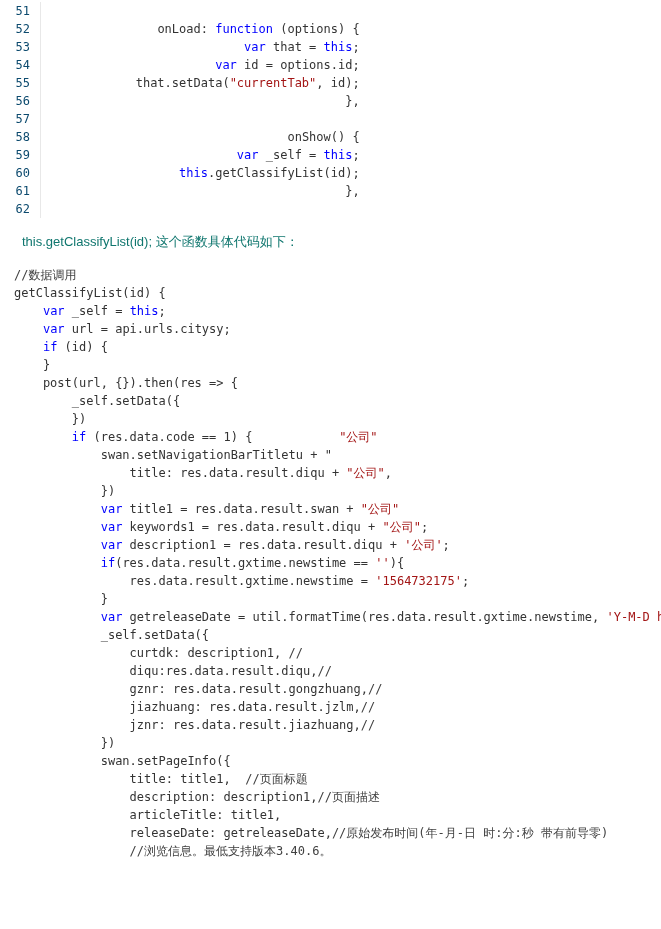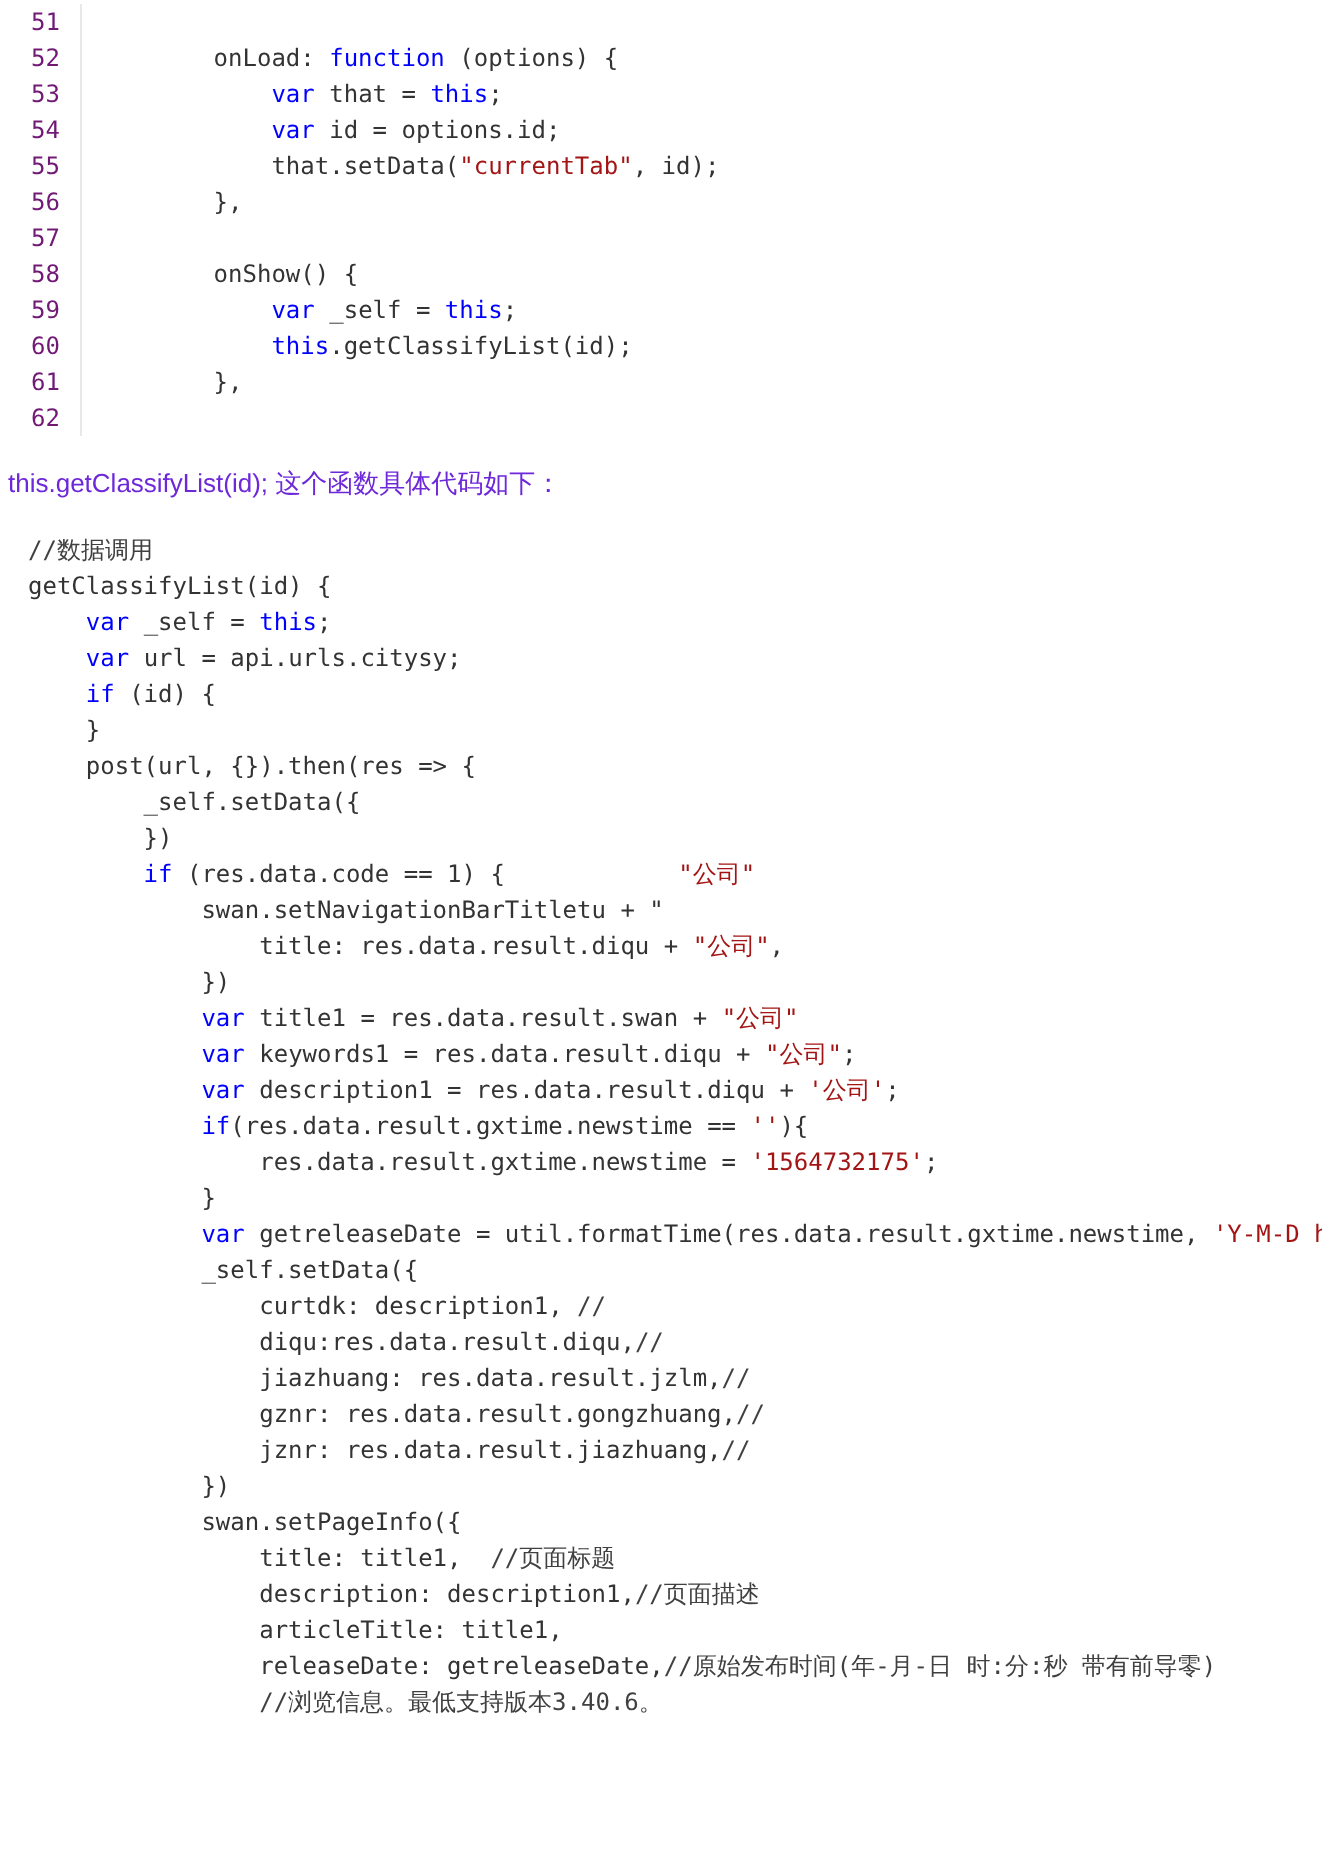--- a/index.html
+++ b/index.html
@@ -14,38 +14,38 @@
   }
   .code-block-1 {
     display: flex;
     font-family: Consolas, Monaco, monospace;
     font-size: 12px;
     line-height: 18px;
     padding-top: 2px;
   }
   .gutter {
     text-align: right;
-    color: #701a75;
+    color: #0c4a6e;
     padding: 0 10px 0 8px;
     user-select: none;
     min-width: 22px;
     border-right: 1px solid #e8e8e8;
   }
   .gutter div { height: 18px; }
-  .code-lines { padding-left: 8px; }
+  .code-lines { padding-left: 8px; text-align: right; }
   .code-lines div { height: 18px; white-space: pre; }
   .kw   { color: #0000ff; }   
   .str  { color: #a31515; }
   .txt  { color: #333; }
   .comment-green { color: #404040; }
   .intertext {
     font-family: Arial, 'Microsoft YaHei', sans-serif;
     font-size: 13px;
-    padding: 14px 4px 10px 4px;
-    color: #6d28d9;
+    padding: 14px 4px 10px 22px;
+    color: #0f766e;
   }
   .code-block-2 {
     font-family: Consolas, Monaco, monospace;
     font-size: 12px;
     line-height: 18px;
     padding-left: 14px;
     padding-top: 4px;
   }
   .code-block-2 div { white-space: pre; height: 18px; }
 </style>
@@ -101,22 +101,22 @@
     <div><span class="txt">            </span><span class="kw">var</span><span class="txt"> title1 = res.data.result.swan + </span><span class="str">"公司"</span></div>
     <div><span class="txt">            </span><span class="kw">var</span><span class="txt"> keywords1 = res.data.result.diqu + </span><span class="str">"公司"</span><span class="txt">;</span></div>
     <div><span class="txt">            </span><span class="kw">var</span><span class="txt"> description1 = res.data.result.diqu + </span><span class="str">'公司'</span><span class="txt">;</span></div>
     <div><span class="txt">            </span><span class="kw">if</span><span class="txt">(res.data.result.gxtime.newstime == </span><span class="str">''</span><span class="txt">){</span></div>
     <div><span class="txt">                res.data.result.gxtime.newstime = </span><span class="str">'1564732175'</span><span class="txt">;</span></div>
     <div><span class="txt">            }</span></div>
     <div><span class="txt">            </span><span class="kw">var</span><span class="txt"> getreleaseDate = util.formatTime(res.data.result.gxtime.newstime, </span><span class="str">'Y-M-D h:m:s'</span></div>
     <div><span class="txt">            _self.setData({</span></div>
     <div><span class="txt">                curtdk: description1, </span><span class="comment-green">//</span></div>
     <div><span class="txt">                diqu:res.data.result.diqu,</span><span class="comment-green">//</span></div>
+    <div><span class="txt">                gznr: res.data.result.gongzhuang,</span><span class="comment-green">//</span></div>
     <div><span class="txt">                jiazhuang: res.data.result.jzlm,</span><span class="comment-green">//</span></div>
-    <div><span class="txt">                gznr: res.data.result.gongzhuang,</span><span class="comment-green">//</span></div>
     <div><span class="txt">                jznr: res.data.result.jiazhuang,</span><span class="comment-green">//</span></div>
     <div><span class="txt">            })</span></div>
     <div><span class="txt">            swan.setPageInfo({</span></div>
     <div><span class="txt">                title: title1,  </span><span class="comment-green">//页面标题</span></div>
     <div><span class="txt">                description: description1,</span><span class="comment-green">//页面描述</span></div>
     <div><span class="txt">                articleTitle: title1,</span></div>
     <div><span class="txt">                releaseDate: getreleaseDate,</span><span class="comment-green">//原始发布时间(年-月-日 时:分:秒 带有前导零)</span></div>
     <div><span class="txt">                </span><span class="comment-green">//浏览信息。最低支持版本3.40.6。</span></div>
   </div>
 

